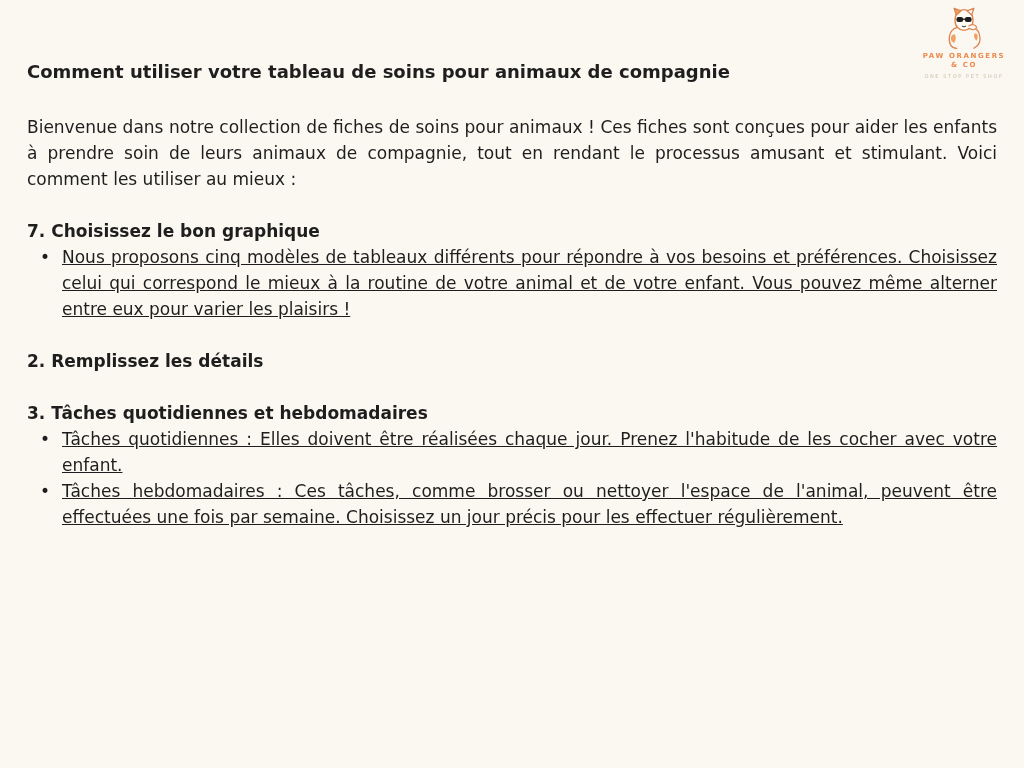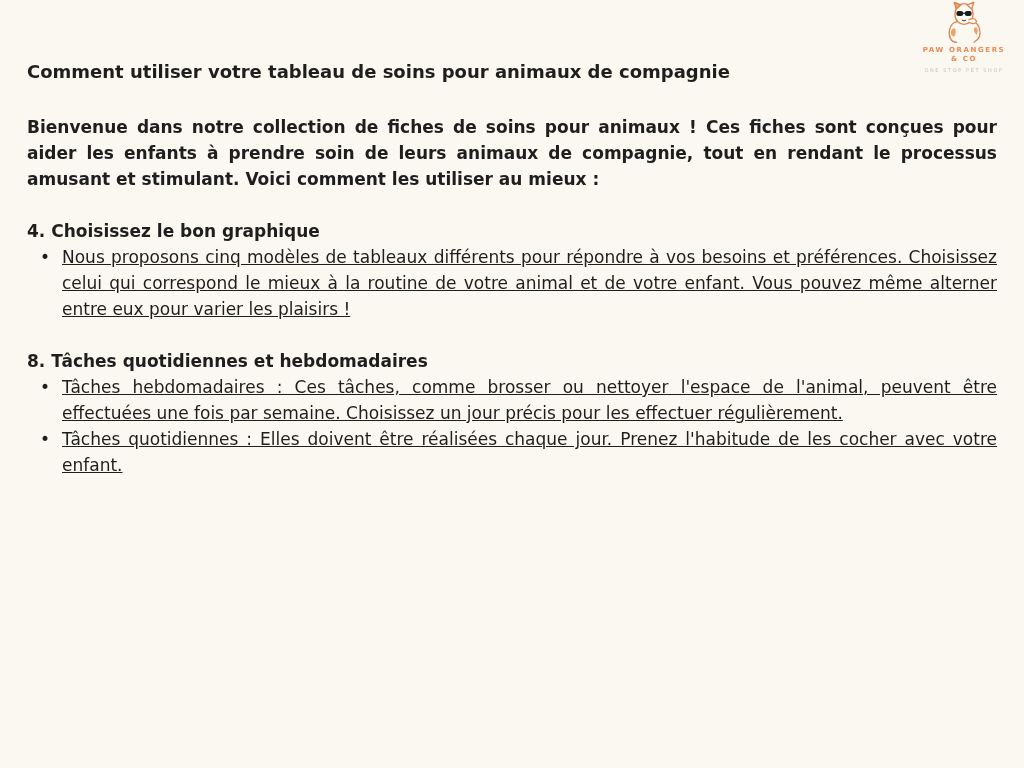--- a/index.html
+++ b/index.html
@@ -22,21 +22,20 @@
   }
   h1.title {
     font-size: 18px;
     line-height: 26px;
     font-weight: bold;
     margin: 59px 0 0 0;
   }
   p.intro {
     margin: 29px 0 0 0;
     text-align: justify;
-    font-weight: bold;
   }
   h2.section-heading {
     font-size: 17px;
     line-height: 26px;
     font-weight: bold;
     margin: 26px 0 0 0;
   }
   ul.bullets {
     margin: 0;
     padding: 0;
@@ -50,21 +49,21 @@
   }
   ul.bullets li::before {
     content: "\2022";
     position: absolute;
     left: 13px;
     top: 0;
   }
   
   .logo {
     position: absolute;
-    top: 0;
+    top: 6px;
     right: 10px;
     width: 100px;
     text-align: center;
   }
   .logo svg {
     display: block;
     margin: 0 auto;
   }
   .brand-name {
     color: #EC8A4F;
@@ -109,26 +108,27 @@
   <div class="brand-name">PAW ORANGERS</div>
   <div class="brand-name">&amp; CO</div>
   <div class="brand-tagline">ONE STOP PET SHOP</div>
 </div>
 
 <div class="content">
   <h1 class="title">Comment utiliser votre tableau de soins pour animaux de compagnie</h1>
 
   <p class="intro">Bienvenue dans notre collection de fiches de soins pour animaux ! Ces fiches sont conçues pour aider les enfants à prendre soin de leurs animaux de compagnie, tout en rendant le processus amusant et stimulant. Voici comment les utiliser au mieux :</p>
 
-  <h2 class="section-heading">4. Choisissez le bon graphique</h2>
+  <h2 class="section-heading">7. Choisissez le bon graphique</h2>
   <ul class="bullets">
     <li>Nous proposons cinq modèles de tableaux différents pour répondre à vos besoins et préférences. Choisissez celui qui correspond le mieux à la routine de votre animal et de votre enfant. Vous pouvez même alterner entre eux pour varier les plaisirs !</li>
   </ul>
 
+  <h2 class="section-heading">2. Remplissez les détails</h2>
   <ul class="bullets">
   </ul>
 
-  <h2 class="section-heading">8. Tâches quotidiennes et hebdomadaires</h2>
+  <h2 class="section-heading">3. Tâches quotidiennes et hebdomadaires</h2>
   <ul class="bullets">
+    <li>Tâches quotidiennes : Elles doivent être réalisées chaque jour. Prenez l'habitude de les cocher avec votre enfant.</li>
     <li>Tâches hebdomadaires : Ces tâches, comme brosser ou nettoyer l'espace de l'animal, peuvent être effectuées une fois par semaine. Choisissez un jour précis pour les effectuer régulièrement.</li>
-    <li>Tâches quotidiennes : Elles doivent être réalisées chaque jour. Prenez l'habitude de les cocher avec votre enfant.</li>
   </ul>
 </div>
 
 </body></html>

